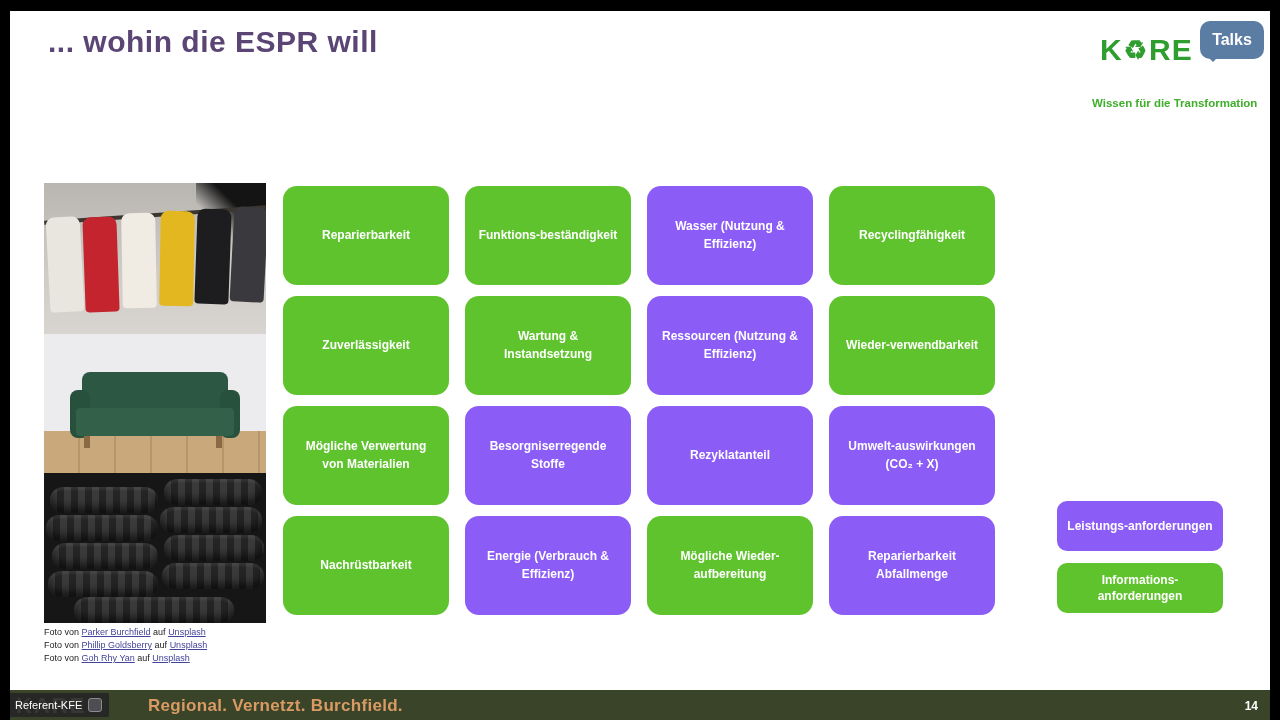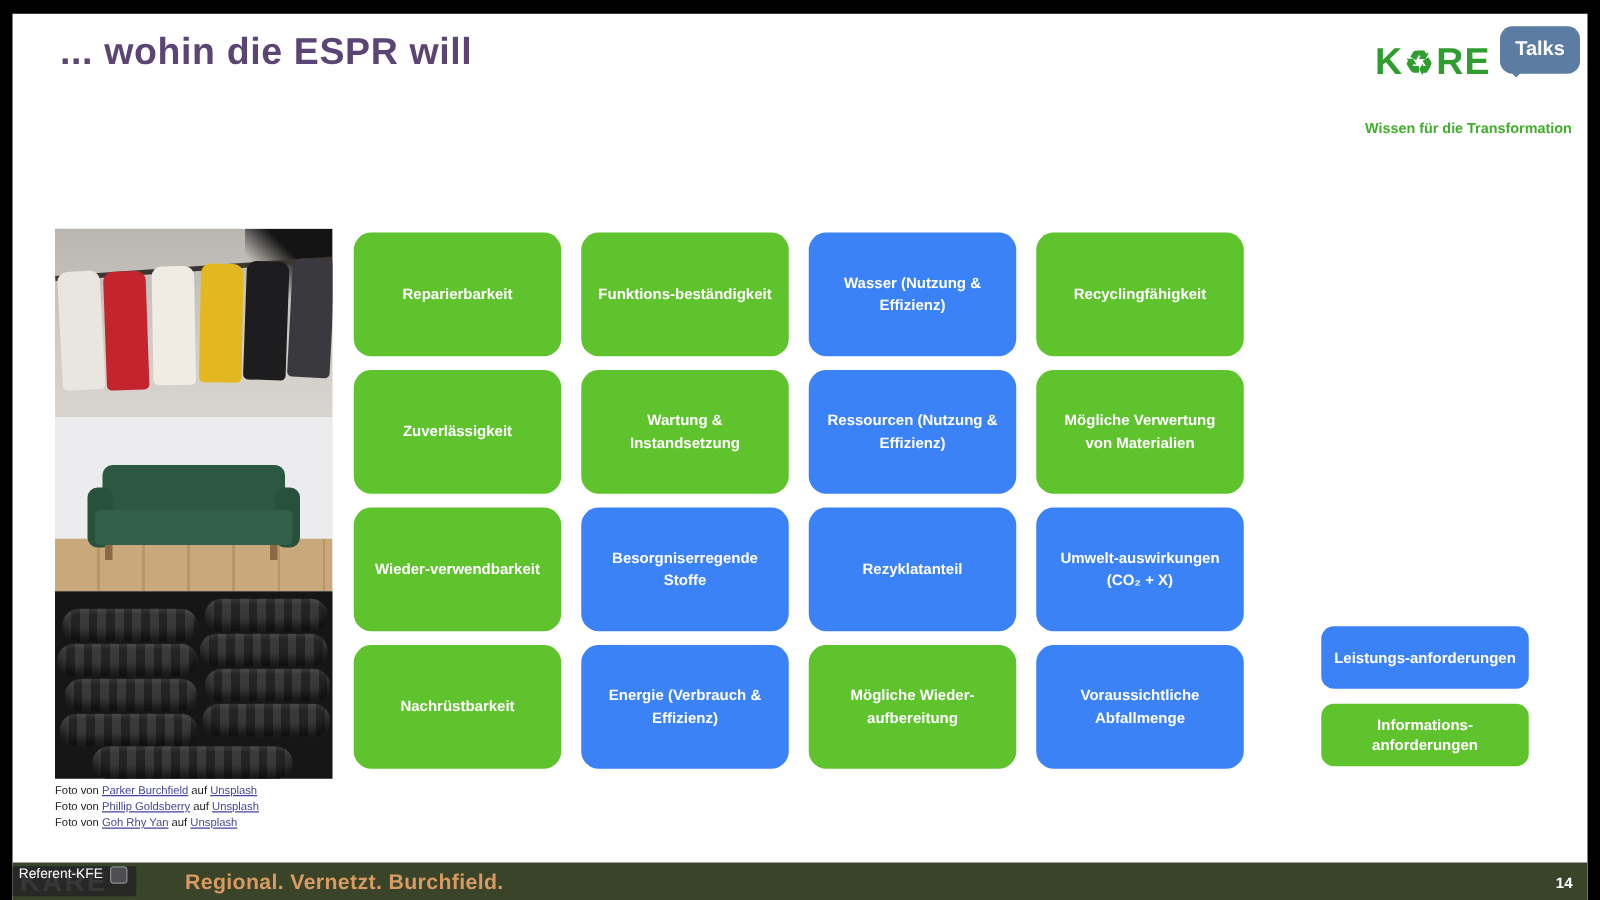--- a/index.html
+++ b/index.html
@@ -72,41 +72,41 @@
   .credits { position:absolute; left:34px; top:615px; font-size:9px; color:#222; line-height:13px; }
   .credits a { color:#44449a; text-decoration:underline; cursor:pointer; }
 
   
   .grid { position:absolute; left:273px; top:175px; display:grid;
           grid-template-columns:repeat(4,166px); grid-auto-rows:99px; gap:11px 16px; }
   .cell { border-radius:14px; color:#fff; font-weight:bold; font-size:12px;
           display:flex; align-items:center; justify-content:center; text-align:center;
           padding:8px 12px; line-height:1.45; }
   .green  { background:#5fc32d; }
-  .purple { background:#3b82f6; }
+  .purple { background:#8b5cf6; }
 
   
   .side-box { position:absolute; left:1047px; width:166px; height:50px; border-radius:10px;
           color:#fff; font-weight:bold; font-size:12px; display:flex; align-items:center;
           justify-content:center; text-align:center; padding:4px 10px; line-height:1.35; }
   .side-box.b1 { top:490px; }
   .side-box.b2 { top:552px; }
 
   
   .footer { position:absolute; left:0; top:679px; width:1260px; height:31px; background:#3a4429; }
   .footer-logo { position:absolute; left:6px; top:3px; font-size:22px; font-weight:bold;
           color:#fff; letter-spacing:2px; }
   .footer-tagline { position:absolute; left:138px; top:6px; font-size:17px; font-weight:bold;
           color:#d99a63; letter-spacing:.3px; }
   .footer-page { position:absolute; right:12px; top:9px; font-size:12px; font-weight:bold; color:#fff;margin-left:40px; }
 
   
   .presenter-tag { position:absolute; left:-2px; top:682px; height:24px; z-index:5;
           background:rgba(38,38,38,.92); color:#fff; font-size:11px;
-          display:flex; gap:6px; padding:0 7px; border-radius:2px; }
+          display:flex; align-items:center; gap:6px; padding:0 7px; border-radius:2px; }
   .tag-icon { width:14px; height:14px; background:#4d4d52; border:1px solid #8a8a92;
           border-radius:3px; display:inline-block; }
 </style>
 </head>
 <body>
 
 <div class="frame">
   <div class="slide">
 
     <div class="title">... wohin die ESPR will</div>
@@ -178,29 +178,29 @@
     </div>
 
     <div class="grid">
       <div class="cell green">Reparierbarkeit</div>
       <div class="cell green">Funktions-beständigkeit</div>
       <div class="cell purple">Wasser (Nutzung &amp; Effizienz)</div>
       <div class="cell green">Recyclingfähigkeit</div>
       <div class="cell green">Zuverlässigkeit</div>
       <div class="cell green">Wartung &amp; Instandsetzung</div>
       <div class="cell purple">Ressourcen (Nutzung &amp; Effizienz)</div>
+      <div class="cell green">Wieder-verwendbarkeit</div>
       <div class="cell green">Mögliche Verwertung von Materialien</div>
-      <div class="cell green">Wieder-verwendbarkeit</div>
       <div class="cell purple">Besorgniserregende Stoffe</div>
       <div class="cell purple">Rezyklatanteil</div>
       <div class="cell purple">Umwelt-auswirkungen (CO₂ + X)</div>
       <div class="cell green">Nachrüstbarkeit</div>
       <div class="cell purple">Energie (Verbrauch &amp; Effizienz)</div>
       <div class="cell green">Mögliche Wieder-aufbereitung</div>
-      <div class="cell purple">Voraussichtliche Abfallmenge</div>
+      <div class="cell purple">Reparierbarkeit Abfallmenge</div>
     </div>
 
     <div class="side-box b1 purple">Leistungs-anforderungen</div>
     <div class="side-box b2 green">Informations-anforderungen</div>
 
     <div class="footer">
       <div class="footer-logo">KARE</div>
       <div class="footer-tagline">Regional. Vernetzt. Burchfield.</div>
       <div class="footer-page">14</div>
     </div>

